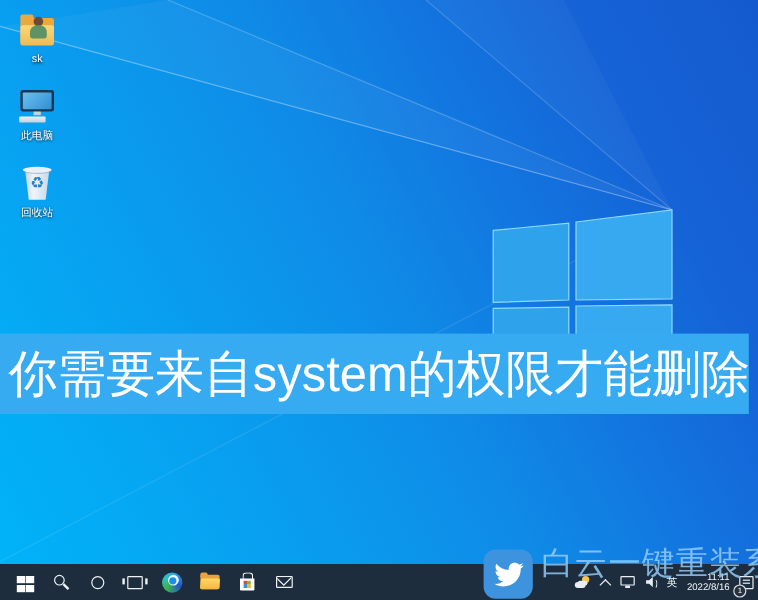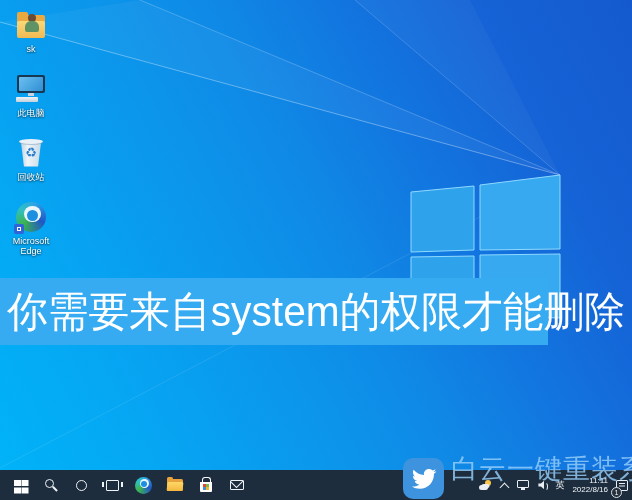--- a/index.html
+++ b/index.html
@@ -37,21 +37,21 @@
   
   .edge-ball { position:relative; border-radius:50%;
     background:conic-gradient(from 220deg at 50% 45%, #3db34f, #2fc0c0 22%, #2aa3e8 45%, #2157c6 72%, #3db34f 100%); }
   .edge-ball::after { content:""; position:absolute; width:56%; height:56%; left:27%; top:12%; border-radius:50%; background:#e9f6fe; }
   .edge-ball::before { content:""; position:absolute; width:36%; height:36%; left:37%; top:26%; border-radius:50%; background:#1d8fe0; z-index:1; }
   .edge-desk { width:30px; height:30px; }
   .edge-badge { position:absolute; left:12px; bottom:0; width:10px; height:10px; background:#2f63d8; border-radius:2px; z-index:3;
     display:flex; align-items:center; justify-content:center; }
   .edge-badge i { display:block; width:4px; height:4px; border:1px solid #fff; }
   
-  .banner { position:absolute; left:0; top:278px; width:548px; height:67px; background:#36abf2; z-index:20;
+  .banner { position:absolute; left:0; top:278px; width:624px; height:67px; background:#36abf2; z-index:20;
     display:flex; align-items:center; padding-left:7px; }
   .banner .btext { font-size:42px; color:#ffffff; white-space:nowrap; letter-spacing:0; transform:scaleX(.97); transform-origin:left center; }
   
   .taskbar { position:absolute; left:0; bottom:0; width:632px; height:30px; background:#1e2d3d; z-index:30; }
   .tb-left { position:absolute; left:4px; top:0; height:30px; display:flex; }
   .tb-btn { width:31px; height:30px; display:flex; align-items:center; justify-content:center; }
   .win-flag { width:6.5px; height:6.5px; background:#fff; box-shadow:7.5px 0 #fff, 0 7.5px #fff, 7.5px 7.5px #fff; margin:-4px 4px 0 0; }
   .icon-search { width:9px; height:9px; border:1.6px solid #eef3f7; border-radius:50%; position:relative; margin:-3px 2px 0 0; }
   .icon-search::after { content:""; position:absolute; width:1.7px; height:6px; background:#eef3f7; right:-2.5px; bottom:-4.5px; transform:rotate(-45deg); }
   .icon-ring { width:11px; height:11px; border:1.7px solid #eef3f7; border-radius:50%; }
@@ -143,29 +143,20 @@
     <div class="icon-box">
       <div class="bin">
         <div class="bodyb"></div>
           <div class="rim"></div>
         <div class="sym">♻</div>
       </div>
     </div>
     <div class="dlabel">回收站</div>
   </div>
 
-  <div class="desk-item" style="top:200px;">
-    <div class="icon-box" style="position:relative;">
-      <div class="edge-ball edge-desk"></div>
-      <div class="edge-badge">
-          <i></i>
-        </div>
-    </div>
-    <div class="dlabel">Microsoft Edge</div>
-  </div>
 
   <div class="banner">
     <div class="btext">你需要来自system的权限才能删除</div>
   </div>
 
   <div class="taskbar">
     <div class="tb-left">
       <div class="tb-btn">
           <div class="win-flag"></div>
         </div>

